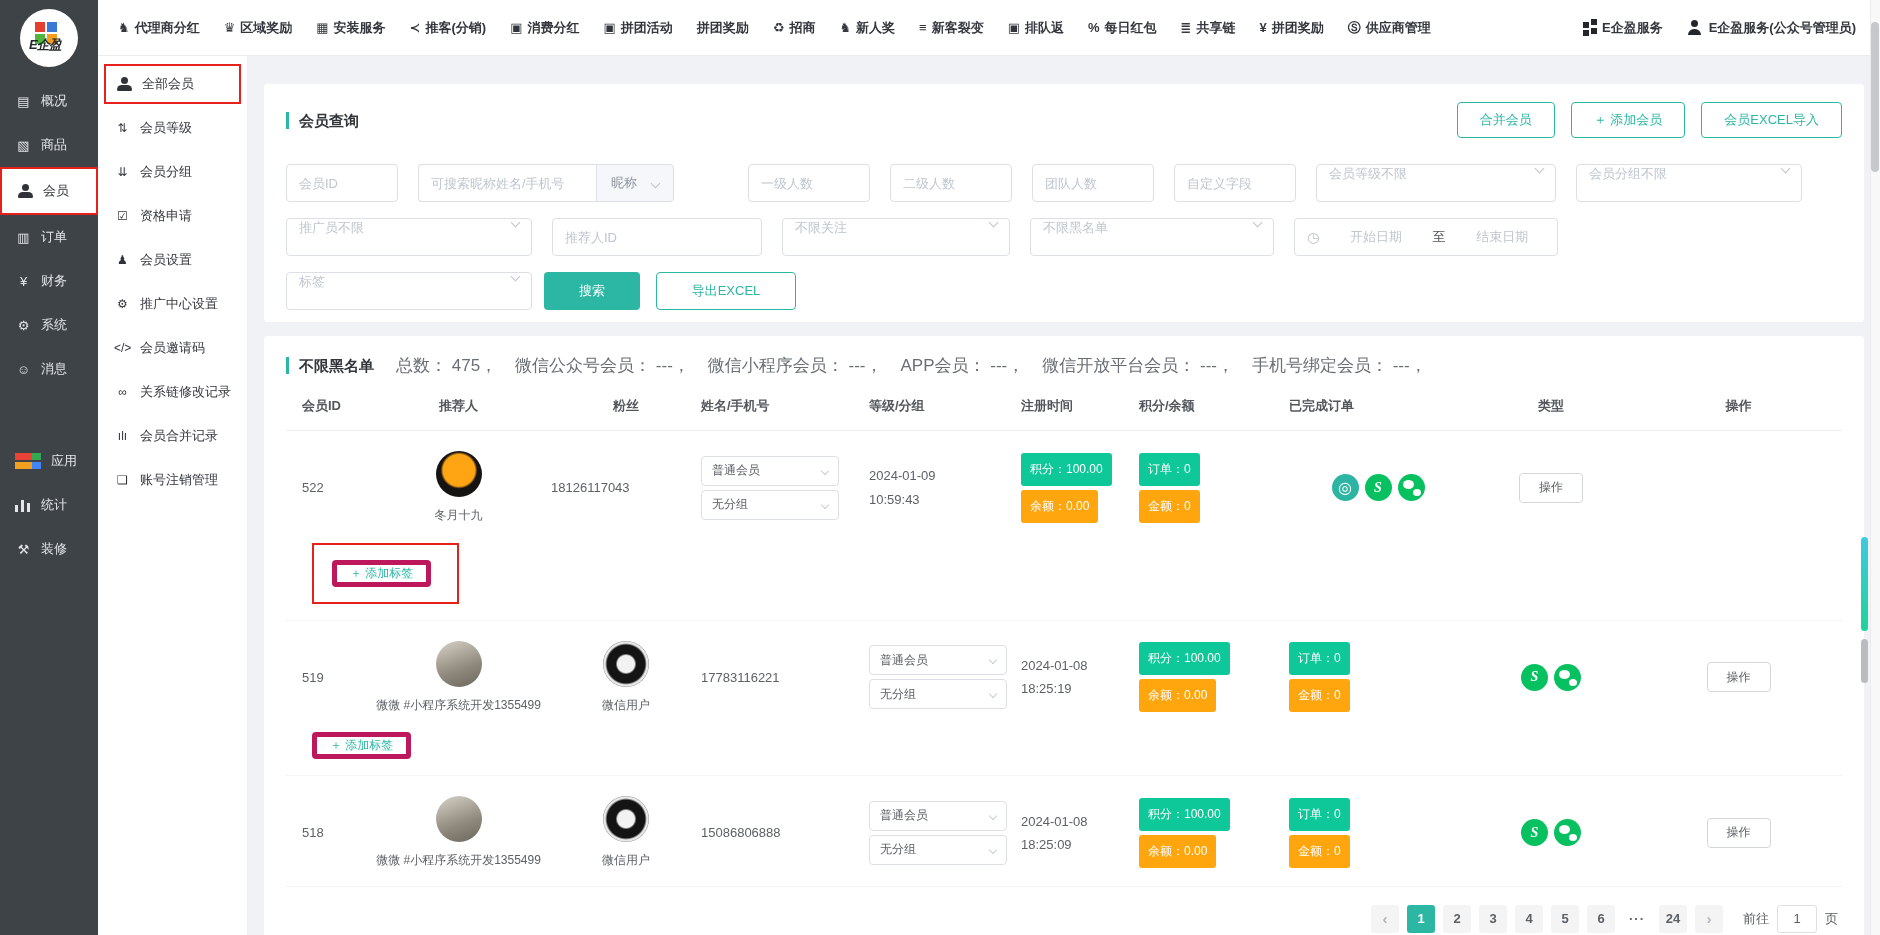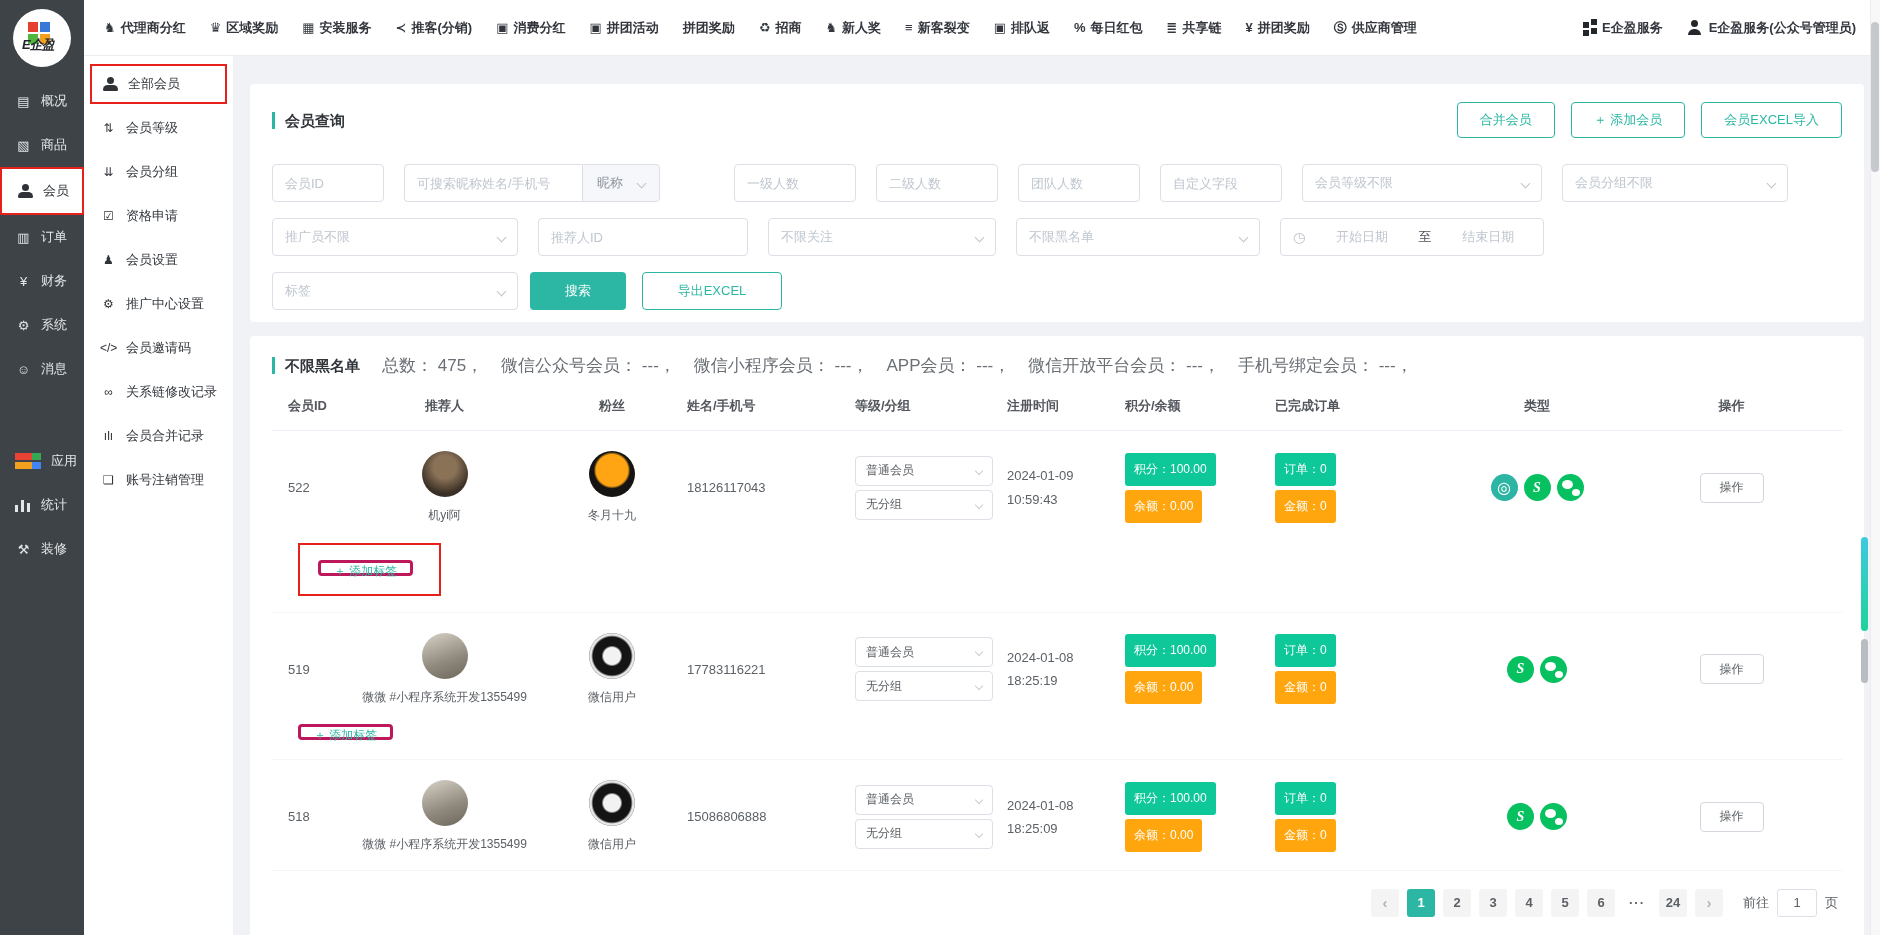--- a/index.html
+++ b/index.html
@@ -5,21 +5,21 @@
   :root{
     --teal:#2bb7a3; --green:#0fc89a; --orange:#ffa60f; --red:#e6211c;
     --dark:#3e4347; --txt:#5c6166; --bd:#dcdfe6; --ph:#bfc6cf;
   }
   *{margin:0;padding:0;box-sizing:border-box;font-family:"Liberation Sans","DejaVu Sans",sans-serif}
   html,body{width:1880px;height:935px;overflow:hidden;background:#f0f2f5}
   body{position:relative}
   .layout{display:flex;height:100%}
 
   
-  .sidebar{width:84px;background:var(--dark);flex-shrink:0;z-index:3}
+  .sidebar{width:98px;background:var(--dark);flex-shrink:0;z-index:3}
   .logo-wrap{display:flex;justify-content:center;padding:9px 0 12px}
   .logo{width:58px;height:58px;background:#fff;border-radius:50%;position:relative}
   .logo-blocks{position:absolute;left:15px;top:13px;width:10px;height:10px;background:#e63f2f;box-shadow:12px 0 0 #3a78d8,0 12px 0 #51b53f,12px 12px 0 #f2a01e}
   .logo-text{position:absolute;left:9px;bottom:13px;font-size:13px;font-weight:800;font-style:italic;color:#23262b;letter-spacing:-1px}
   .side-item{display:flex;align-items:center;gap:9px;padding:13px 0 13px 15px;font-size:13px;color:#e3e6e8;cursor:pointer}
   .side-item .s-ic{width:17px;text-align:center;font-size:13px;flex-shrink:0;color:currentColor}
   .side-item.active{background:#fff;color:#2f3338}
   .side-item.annotated{border:2px solid var(--red)}
   .side-item.gap-before{margin-top:48px}
   .ic-people{position:relative;width:17px;height:14px;display:inline-block}
@@ -62,21 +62,21 @@
   .f-row{display:flex;align-items:center;gap:20px;margin-top:16px}
   .f-row.first{margin-top:26px}
   .inp{height:38px;border:1px solid var(--bd);border-radius:4px;padding:0 12px;font-size:13px;color:#5c6166;background:#fff}
   .inp::placeholder{color:var(--ph)}
   .f-id{width:112px}
   .search-combo{display:flex}
   .search-combo .inp{width:178px;border-radius:4px 0 0 4px;border-right:none}
   .sel-addon{width:78px;background:#f5f7fa;border:1px solid var(--bd);border-radius:0 4px 4px 0;display:flex;align-items:center;justify-content:center;gap:7px;color:#8f959e;font-size:13px;cursor:pointer}
   .f-num{width:122px}
   .f-num.push{margin-left:54px}
-  .sel{height:38px;border:1px solid var(--bd);border-radius:4px;display:flex;align-items:center;justify-content:space-between;padding:0 12px;font-size:13px;color:var(--ph);background:#fff;cursor:pointer}
+  .sel{height:38px;border:1px solid var(--bd);border-radius:4px;display:flex;align-items:flex-start;justify-content:space-between;padding:0 12px;font-size:13px;color:var(--ph);background:#fff;cursor:pointer}
   .f-level{width:240px}.f-group{width:226px}
   .f-promoter{width:246px}.f-refid{width:210px}.f-follow{width:228px}.f-black{width:244px}.f-tag{width:246px}
   .chev{width:7px;height:7px;border-right:1.5px solid #c0c4cc;border-bottom:1.5px solid #c0c4cc;transform:rotate(45deg);margin-left:8px;flex-shrink:0;display:inline-block}
   .date-box{width:264px;height:38px;border:1px solid var(--bd);border-radius:4px;display:flex;align-items:center;padding:0 12px;font-size:13px;color:var(--ph);background:#fff;gap:14px}
   .clock-ic::before{content:"◷";color:#c0c4cc;font-size:14px}
   .date-sep{color:#4f545c}
   .btn-solid{background:var(--teal);color:#fff;border:none;width:96px;height:38px;border-radius:4px;font-size:13px;cursor:pointer;margin-left:-8px}
   .btn-outline{background:#fff;color:var(--teal);border:1px solid var(--teal);width:140px;height:38px;border-radius:4px;font-size:13px;cursor:pointer;margin-left:-4px}
 
   
@@ -110,21 +110,21 @@
   .t-pay{background:#07c160}
   .t-pay::before{content:"S";font-size:14px;font-weight:700;font-style:italic;font-family:"Liberation Serif","DejaVu Serif",serif}
   .t-wechat{background:#07c160}
   .t-wechat::before{content:"";position:absolute;left:5px;top:6px;width:11px;height:9px;background:#fff;border-radius:50%}
   .t-wechat::after{content:"";position:absolute;right:4px;bottom:5px;width:8px;height:7px;background:#fff;border-radius:50%}
   .td-action{text-align:center}
   .op-btn{width:64px;height:30px;border:1px solid #d3d7dd;background:#fff;border-radius:4px;color:var(--txt);font-size:12px;cursor:pointer}
   .tag-area{margin:18px 0 0 26px}
   .tag-wrap{display:inline-block}
   .tag-wrap.annotated{border:2px solid var(--red);padding:15px 26px 15px 18px}
-  .tag-btn{height:16px;padding:0 13px;border:3px solid #be185d;color:var(--teal);background:#fff;border-radius:4px;font-size:12px;cursor:pointer;white-space:nowrap}
+  .tag-btn{height:27px;padding:0 13px;border:5px solid #be185d;color:var(--teal);background:#fff;border-radius:4px;font-size:12px;cursor:pointer;white-space:nowrap}
 
   .pagination{display:flex;align-items:center;justify-content:flex-end;gap:8px;padding:18px 4px 16px;font-size:13px;color:var(--txt)}
   .pg{min-width:28px;height:28px;border:none;border-radius:3px;background:#f4f4f5;color:var(--txt);font-size:13px;font-weight:600;cursor:pointer;padding:0 6px}
   .pg.active{background:var(--teal);color:#fff}
   .pg.ellipsis{background:transparent;letter-spacing:1px;font-weight:700}
   .pg.nav{color:#b2b6bc;font-size:15px}
   .goto{display:flex;align-items:center;gap:8px;margin-left:12px}
   .goto input{width:40px;height:28px;border:1px solid var(--bd);border-radius:3px;text-align:center;font-size:13px;color:var(--txt)}
 
   
@@ -396,24 +396,20 @@
               <div class="th">注册时间</div>
               <div class="th">积分/余额</div>
               <div class="th">已完成订单</div>
               <div class="th c">类型</div>
               <div class="th c">操作</div>
           </div>
 
           <div class="member-block">
               <div class="trow">
                 <div class="td">522</div>
-                <div class="td c">
-                  <span class="avatar av-dark"></span>
-                  <div class="av-name">机yi阿</div>
-                </div>
                 <div class="td c">
                   <span class="avatar av-orange"></span>
                   <div class="av-name">冬月十九</div>
                 </div>
                 <div class="td">18126117043</div>
                 <div class="td td-sel">
                   <div class="mini-sel">
                     <span>普通会员</span>
                     <i class="chev"></i>
                   </div>

